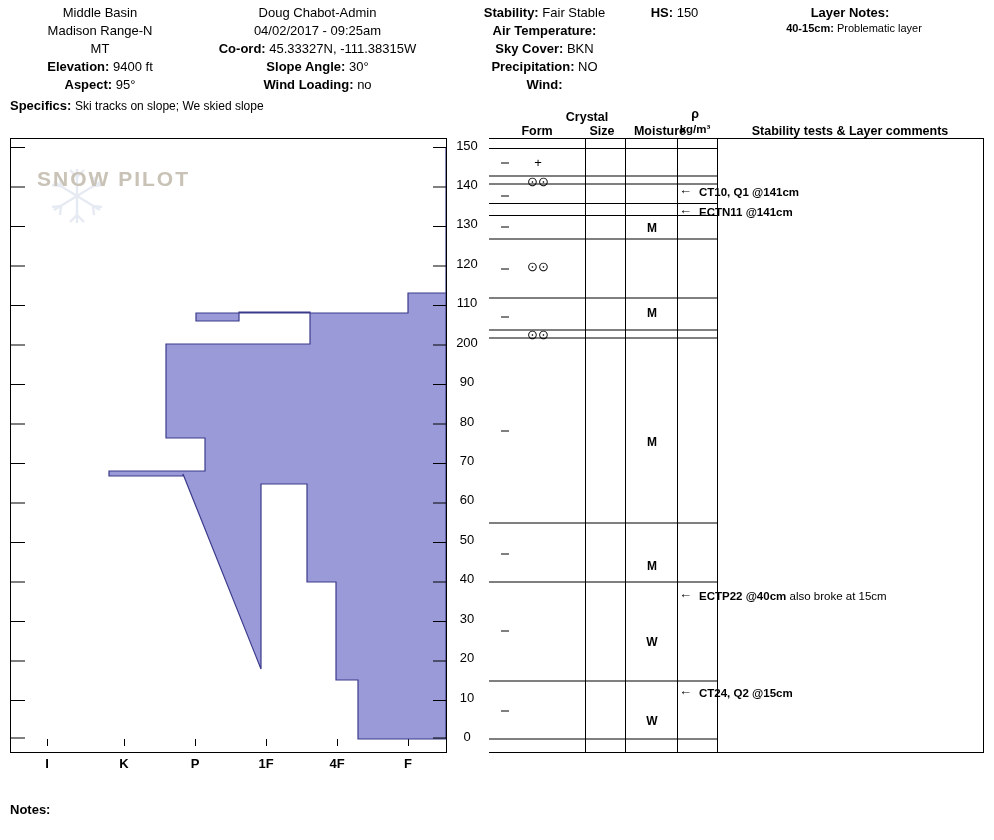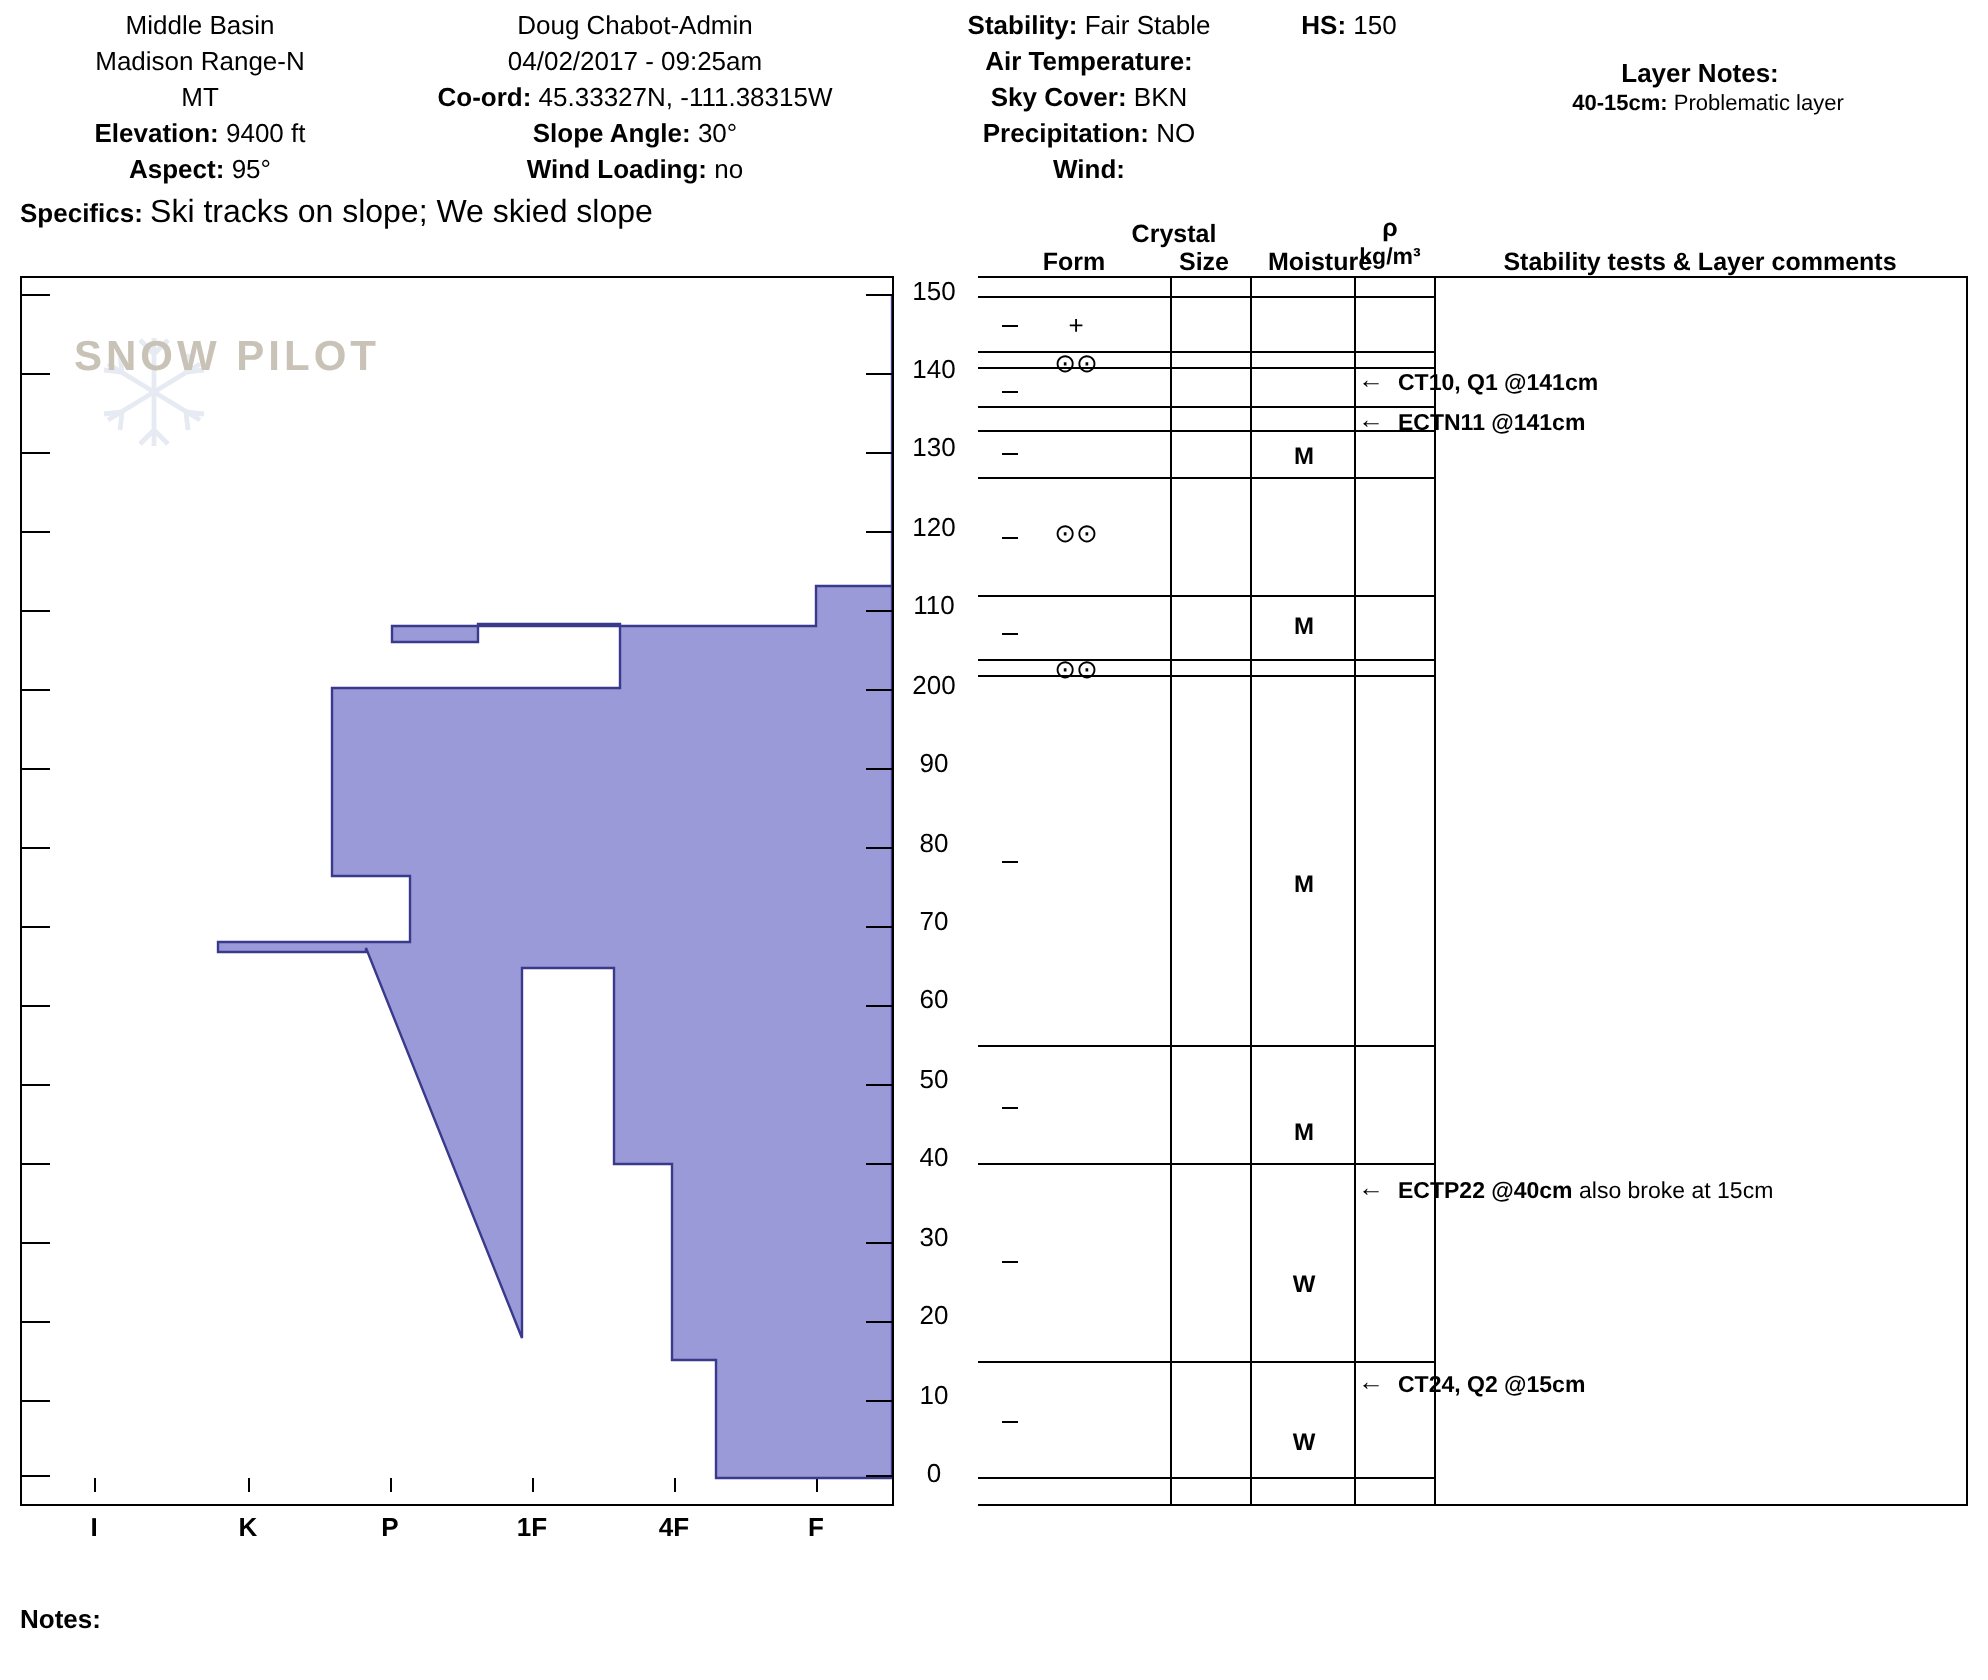--- a/index.html
+++ b/index.html
@@ -10,30 +10,30 @@
     font-family: "Liberation Sans", sans-serif;
     font-size: 13px;
     color: #000;
     position: relative;
     overflow: hidden;
   }
   
   .header { position:absolute; left:10px; top:4px; width:974px; height:112px; }
   .hdr-col { position:absolute; top:0;text-align:center; }
   .hdr-row { line-height: 18px; white-space: nowrap; }
-  .lbl-b { font-weight: bold; margin-top: 24px; }
+  .lbl-b { font-weight: bold; }
   .hdr-c1 { left:0px; width:180px; }
   .hdr-c2 { left:185px; width:245px; }
   .hdr-c3 { left:432px; width:205px; }
   .hdr-c4 { left:627px; width:75px; }
   .hdr-c5 { left:700px; width:280px; }
   .note-sub { font-size:11px; font-weight:bold; margin-left:8px; }
   .note-sub span.normal { font-weight:normal;margin-top:40px; }
   .specifics { position:absolute; left:0px; top:94px; white-space:nowrap; }
-  .specifics .val { font-size:16px; }
+  .specifics .val { font-size:12px; }
 
   
   .frame { position:absolute; left:10px; top:138px; width:974px; height:615px; }
 
   .profile-box {
     position:absolute; left:0px; top:0px; width:437px; height:615px;
     border:1px solid #000; background:#fff;
   }
   .axis-col {
     position:absolute; left:437px; top:0px; width:42px; height:615px;

